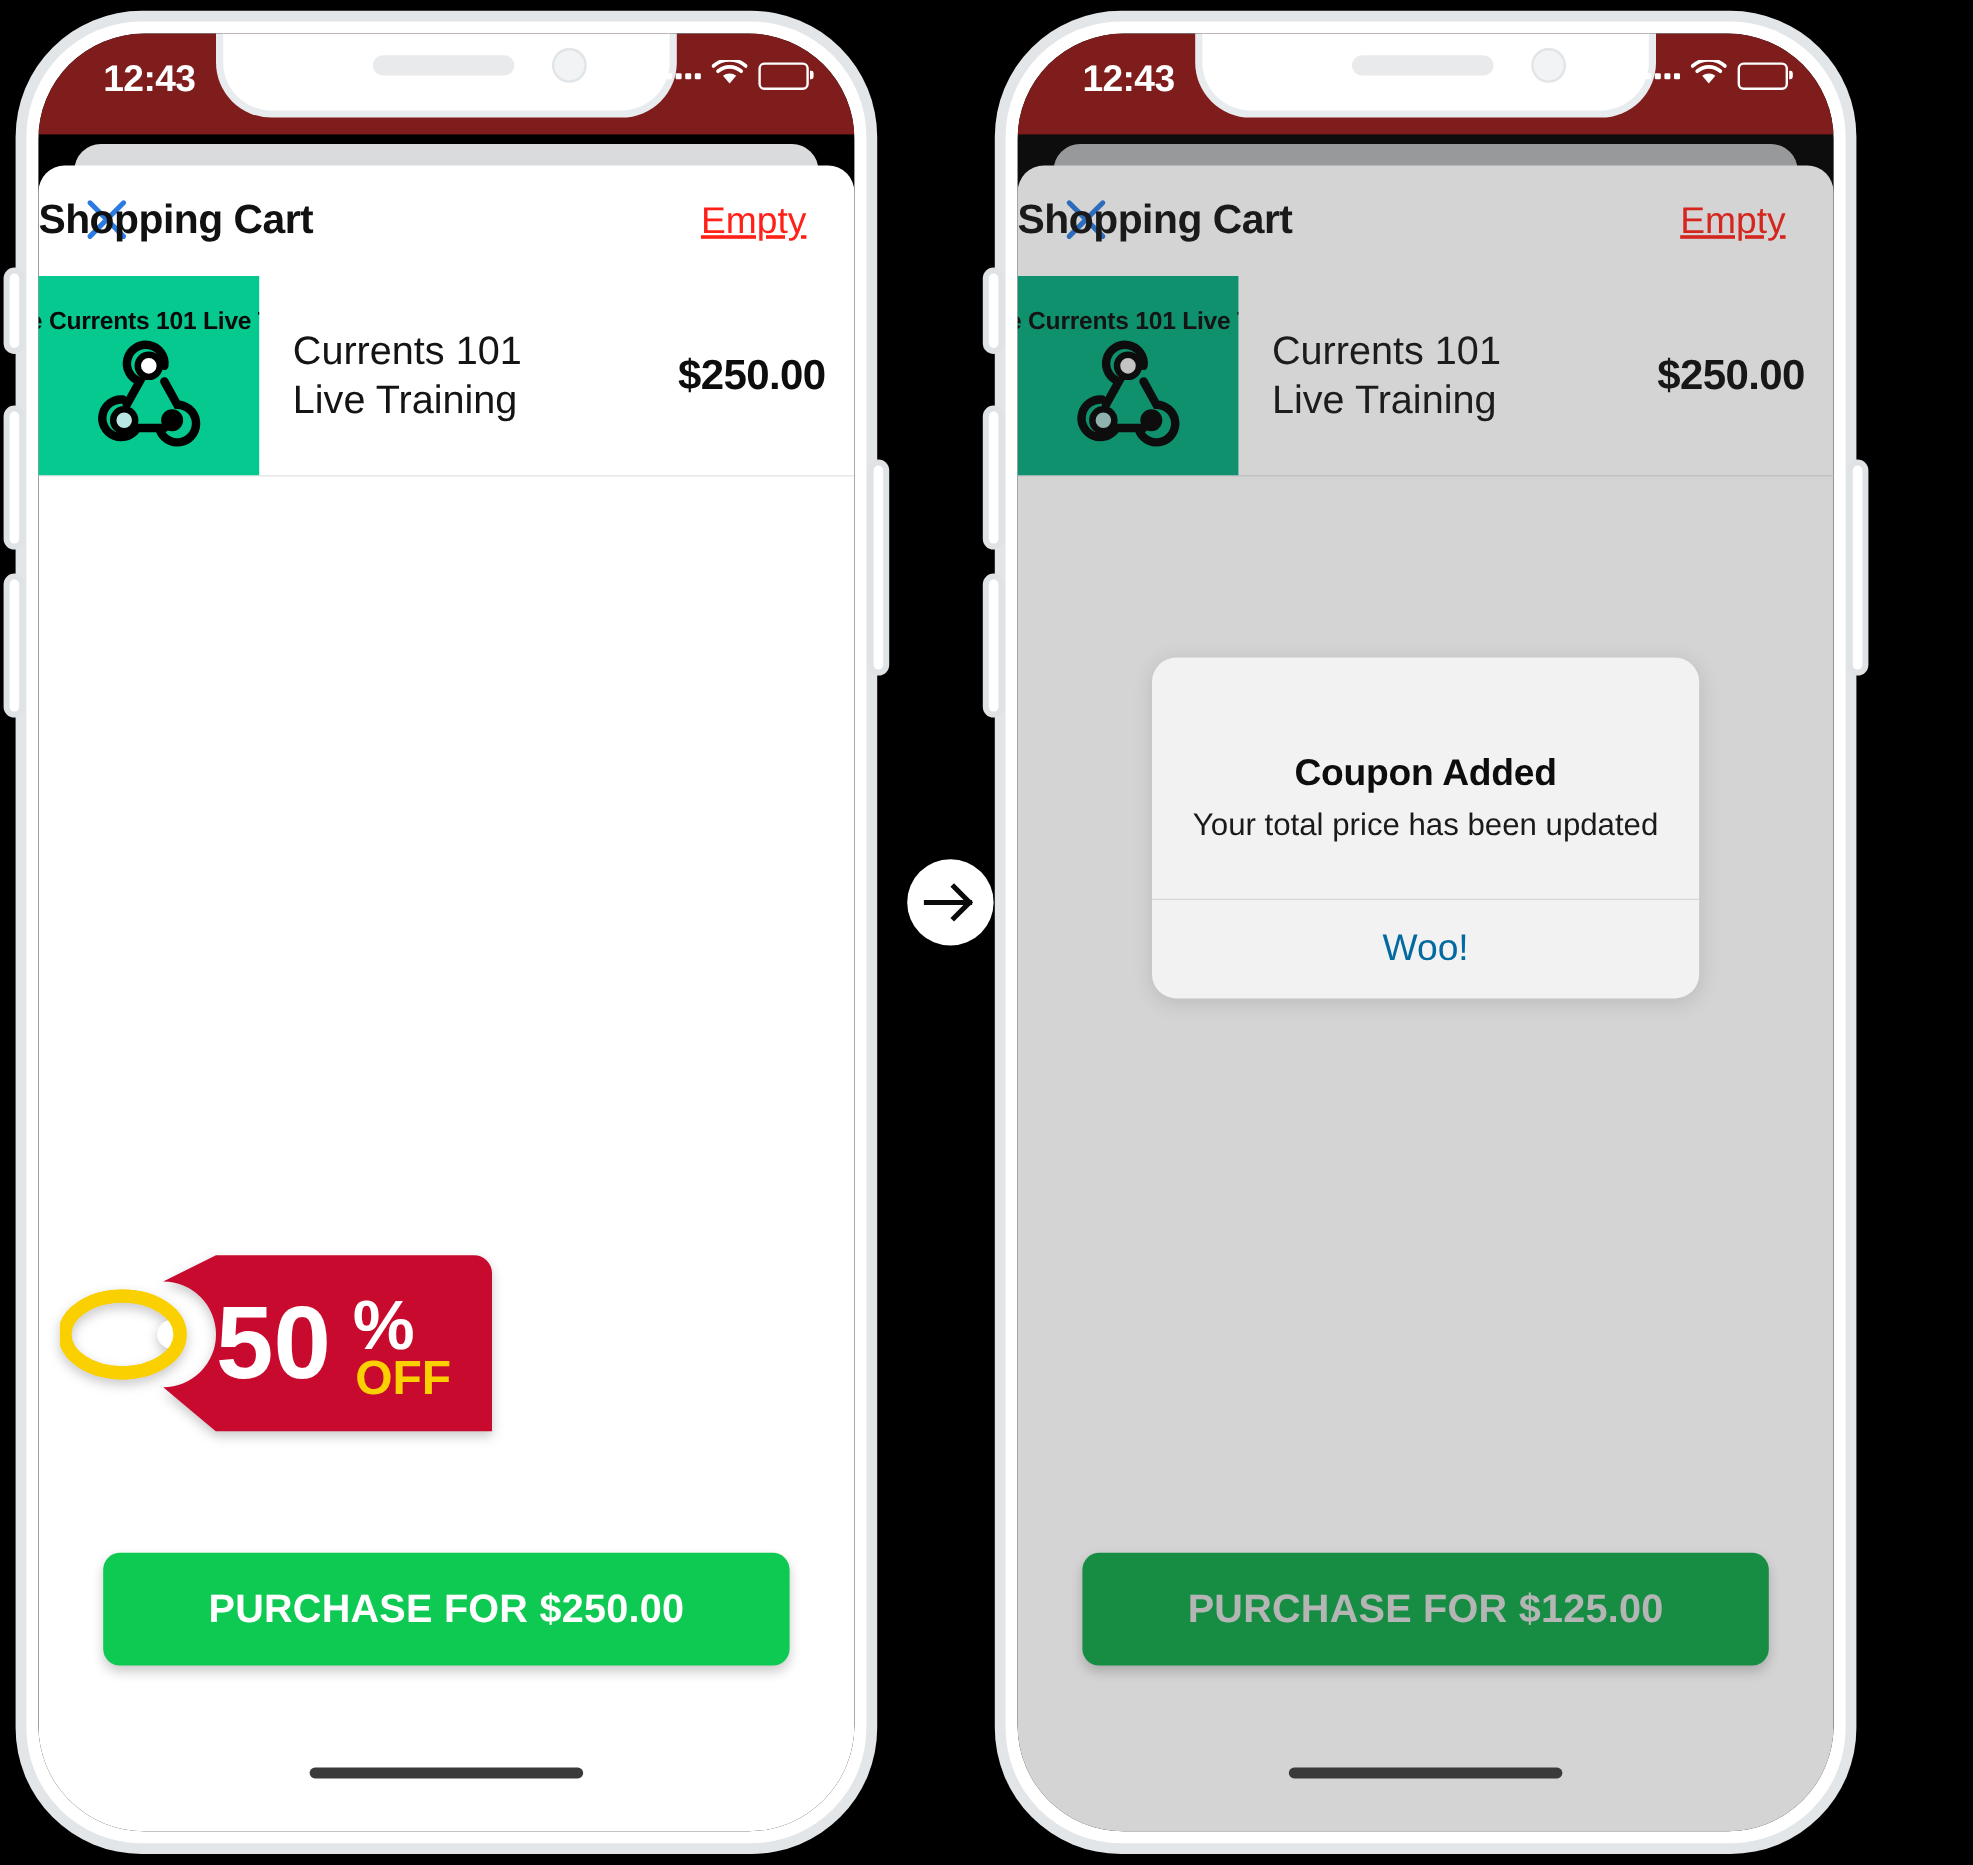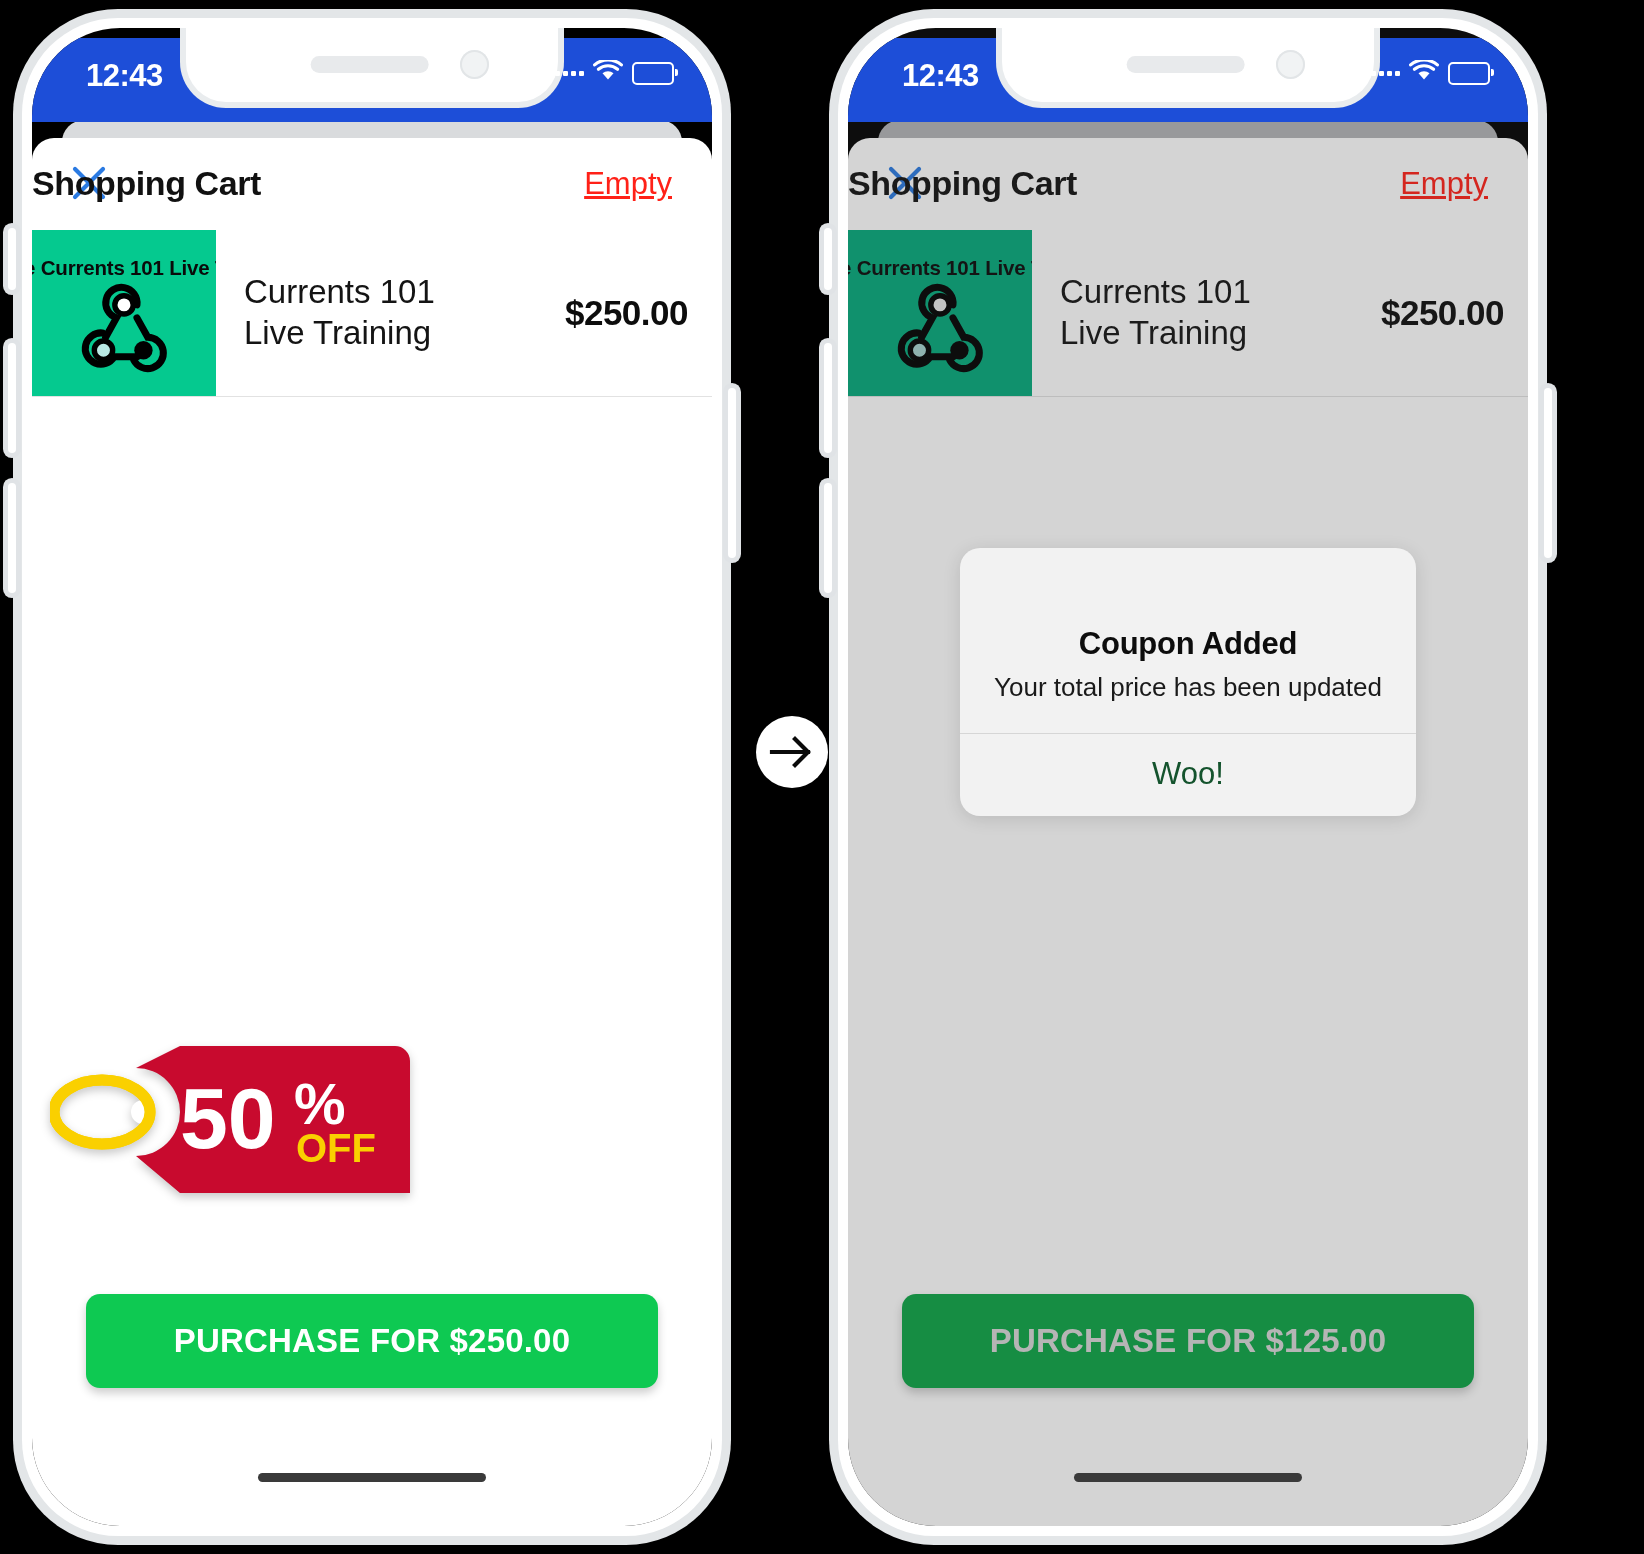--- a/index.html
+++ b/index.html
@@ -47,22 +47,22 @@
     left: 10px; top: 10px;
     width: 680px; height: 1498px;
     border-radius: 88px;
     overflow: hidden;
     background: #000000;
   }
 
   
   .statusbar {
     position: absolute;
-    left: 0; top: 10px; width: 100%; height: 84px;
-    background: #1d4ed8;
+    left: 0; top: 0; width: 100%; height: 84px;
+    background: #7f1d1d;
     z-index: 30;
   }
   .clock {
     position: absolute;
     left: 54px; top: 20px;
     color: #ffffff;
     font-size: 31px;
     font-weight: bold;
     letter-spacing: -.5px;
   }
@@ -304,23 +304,24 @@
     letter-spacing: -.2px;
   }
   .alert-msg {
     font-size: 26px;
     color: #1a1a1a;
   }
   .alert-action {
     border-top: 1.5px solid #d6d6d6;
     text-align: center;
     padding: 22px 12px 24px;
-    color: #14532d;
+    color: #0369a1;
     font-size: 31px;
     cursor: pointer;
+    margin-top: 16px;
   }
 
   
   .flow-arrow {
     position: absolute;
     left: 756px;
     top: 716px;
     width: 72px; height: 72px;
     border-radius: 50%;
     background: #ffffff;

